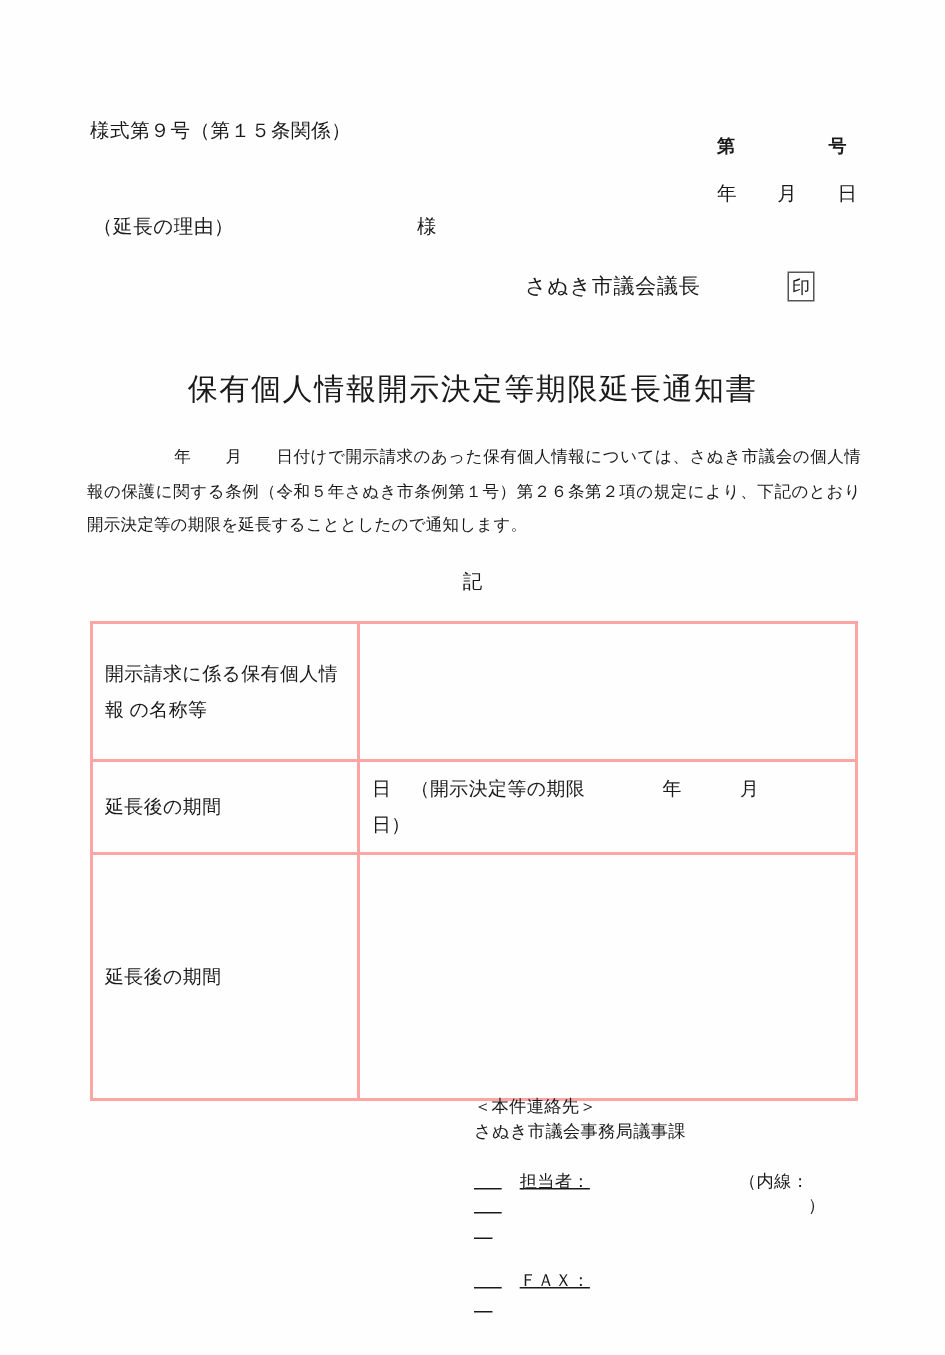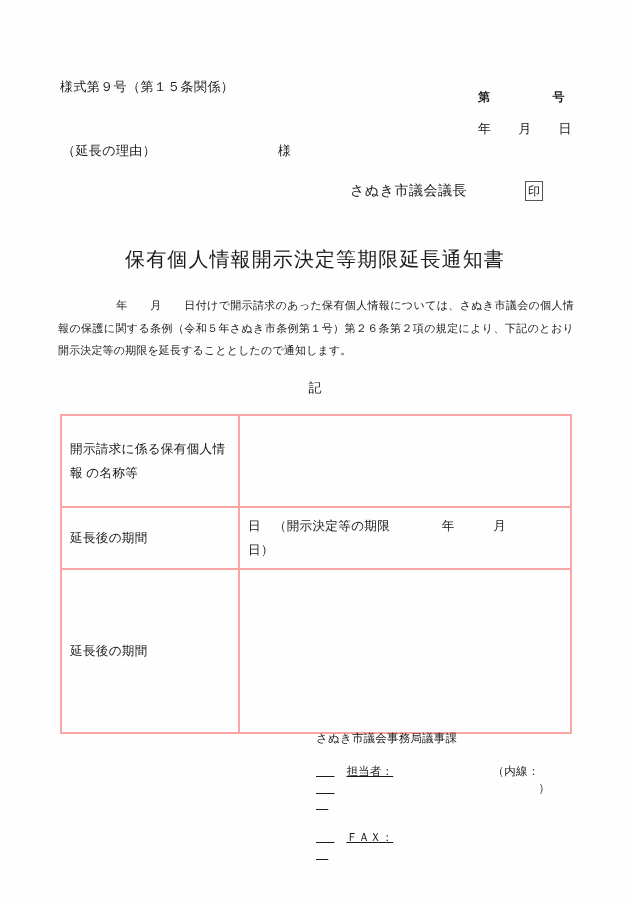--- a/index.html
+++ b/index.html
@@ -177,20 +177,21 @@
         <td class="value-cell">日　（開示決定等の期限　　　　年　　　月　　　日）</td>
       </tr>
       <tr class="row-reason">
         <td class="label-cell">延長後の期間</td>
         <td class="value-cell"></td>
       </tr>
     </tbody>
   </table>
 
   <div id="contact-block">
+    <div>＜本件連絡先＞</div>
     <div>さぬき市議会事務局議事課</div>
     <div class="contact-row">
       <span class="indent1"></span><span>担当者：</span>
       <span class="ext-part">
         <span>（内線：</span>
         <span style="display:inline-block;width:46px"></span><span>）</span>
       </span>
     </div>
     <div class="contact-row">
       <span class="indent1"></span><span>ＦＡＸ：</span>

